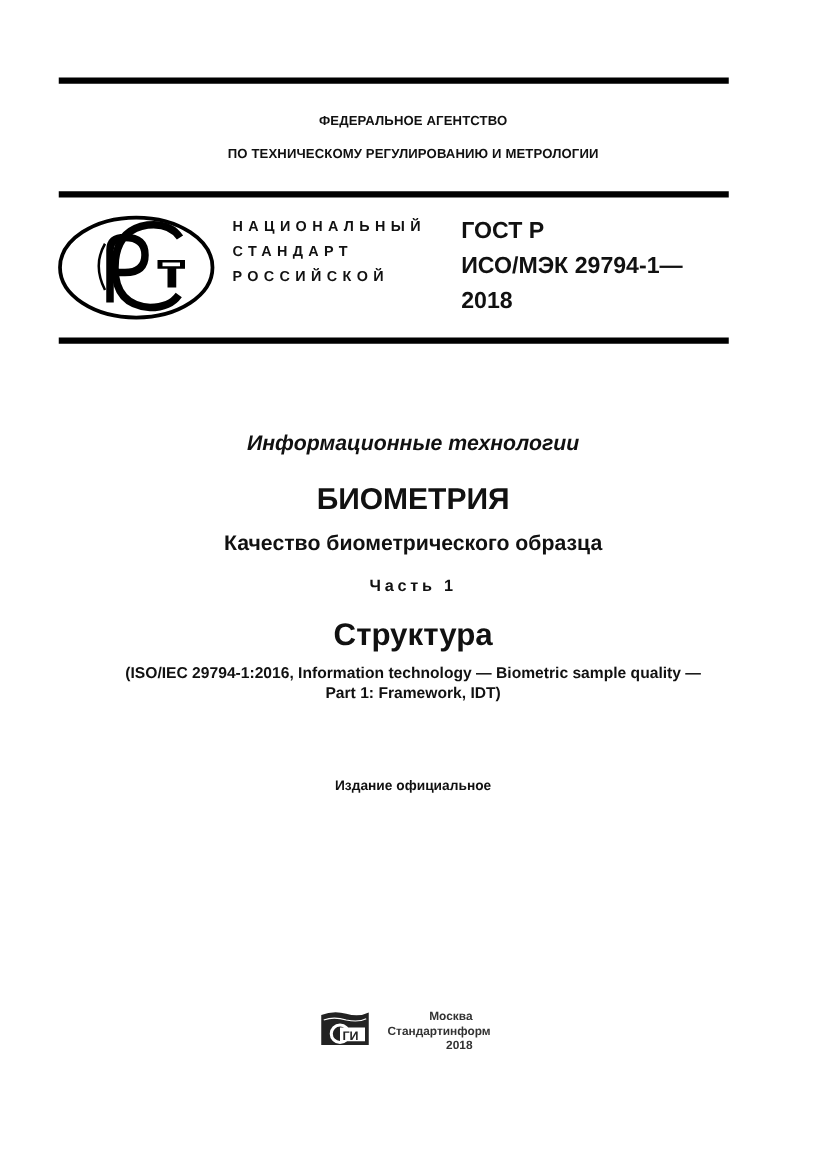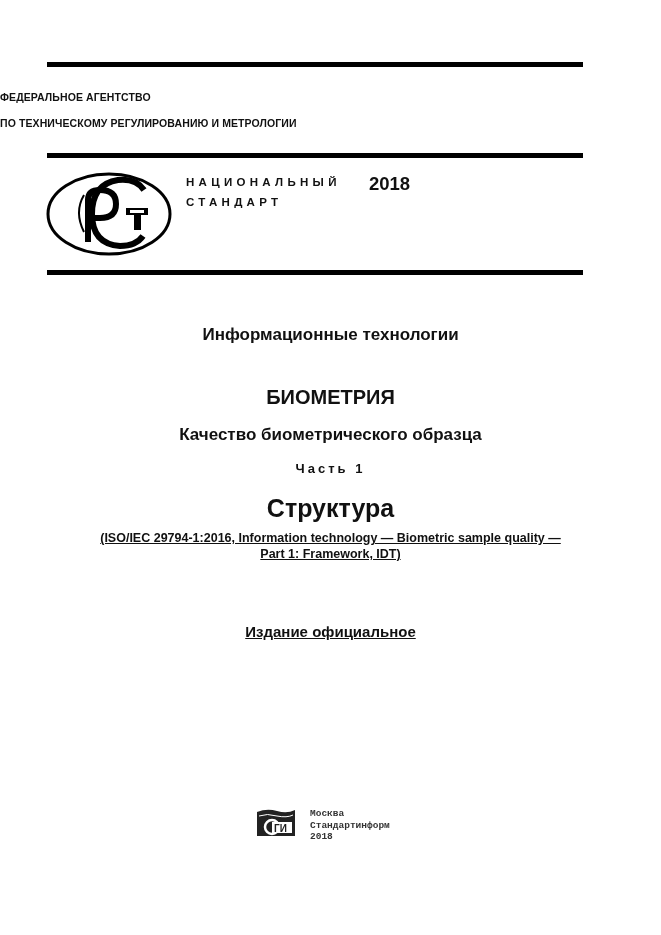--- a/index.html
+++ b/index.html
@@ -5,43 +5,43 @@
     html, body { margin: 0; padding: 0; }
     body {
       width: 661px; height: 935px; background: #ffffff; position: relative;
       font-family: "Liberation Sans", sans-serif; color: #111111; overflow: hidden;
     }
     .bar { position: absolute; left: 47px; width: 536px; background: #000; }
     .bar1 { top: 62px; height: 5px; }
     .bar2 { top: 153px; height: 5px; }
     .bar3 { top: 270px; height: 5px; }
 
-    .agency { position: absolute; left: 0; width: 661px; font-weight: bold; font-size: 10.5px; letter-spacing: 0.1px; }
+    .agency { position: absolute; left: 0; width: 661px; text-align: center; font-weight: bold; font-size: 10.5px; letter-spacing: 0.1px; }
     .agency1 { top: 91px; }
     .agency2 { top: 117px; }
 
     .logo { position: absolute; left: 44px; top: 170px; width: 132px; height: 90px; }
 
     .natstd { position: absolute; left: 186px; top: 172px; width: 168px; text-align: left; font-weight: bold; font-size: 11.5px; letter-spacing: 4.3px; line-height: 20px; }
     .natstd div { white-space: nowrap; }
 
     .gost { position: absolute; left: 369px; top: 170px; font-weight: bold; font-size: 18.5px; line-height: 28px; }
     .gost div { white-space: nowrap; }
 
     .t { position: absolute; left: 0; width: 661px; text-align: center; font-weight: bold; }
-    .t-info { top: 325px; font-size: 17px; }
-    .t-bio { top: 386px; font-size: 20px; }
+    .t-info { top: 345px; font-size: 17px; font-style: italic; }
+    .t-bio { top: 386px; font-size: 24px; }
     .t-quality { top: 425px; font-size: 17px; }
     .t-part { top: 461px; font-size: 13px; letter-spacing: 3px; }
     .t-struct { top: 494px; font-size: 25px; }
-    .t-iso { top: 530px; font-size: 12.5px; line-height: 16px; text-decoration: underline; }
-    .t-edition { top: 623px; font-size: 15px; text-decoration: underline; }
+    .t-iso { top: 530px; font-size: 12.5px; line-height: 16px; }
+    .t-edition { top: 623px; font-size: 11px; }
 
     .pub-logo { position: absolute; left: 255px; top: 808px; width: 42px; height: 30px; }
-    .pub-text { position: absolute; left: 310px; top: 808px; width: 68px; text-align: left; font-weight: bold; font-size: 9.5px; line-height: 11.5px; color: #333; font-family: Liberation Mono, monospace; }
+    .pub-text { position: absolute; left: 310px; top: 808px; width: 68px; text-align: right; font-weight: bold; font-size: 9.5px; line-height: 11.5px; color: #333; }
     .pub-text div { white-space: nowrap; }
   </style>
 </head>
 <body>
 
 <div class="bar bar1"></div>
 
 <div class="agency agency1">ФЕДЕРАЛЬНОЕ АГЕНТСТВО</div>
 <div class="agency agency2">ПО ТЕХНИЧЕСКОМУ РЕГУЛИРОВАНИЮ И МЕТРОЛОГИИ</div>
 
@@ -54,23 +54,26 @@
     <path d="M40 25 Q30 42 40 62" fill="none" stroke="#000" stroke-width="2"></path>
     <path d="M100 20 Q92 8 74 10 Q48 14 48 44 Q48 74 76 76 Q92 76 99 66" fill="none" stroke="#000" stroke-width="6"></path>
     <path d="M82 38 L104 38 L104 45 L97 45 L97 60 L90 60 L90 45 L82 45 Z" fill="#000"></path>
     <rect x="86" y="40" width="14" height="3" fill="#fff"></rect>
   </svg>
 </div>
 
 <div class="natstd">
   <div>НАЦИОНАЛЬНЫЙ</div>
   <div>СТАНДАРТ</div>
+  <div>РОССИЙСКОЙ</div>
 </div>
 
 <div class="gost">
+  <div>ГОСТ Р</div>
+  <div>ИСО/МЭК 29794-1—</div>
   <div>2018</div>
 </div>
 
 <div class="bar bar3"></div>
 
 <div class="t t-info">Информационные технологии</div>
 <div class="t t-bio">БИОМЕТРИЯ</div>
 <div class="t t-quality">Качество биометрического образца</div>
 <div class="t t-part">Часть 1</div>
 <div class="t t-struct">Структура</div>

